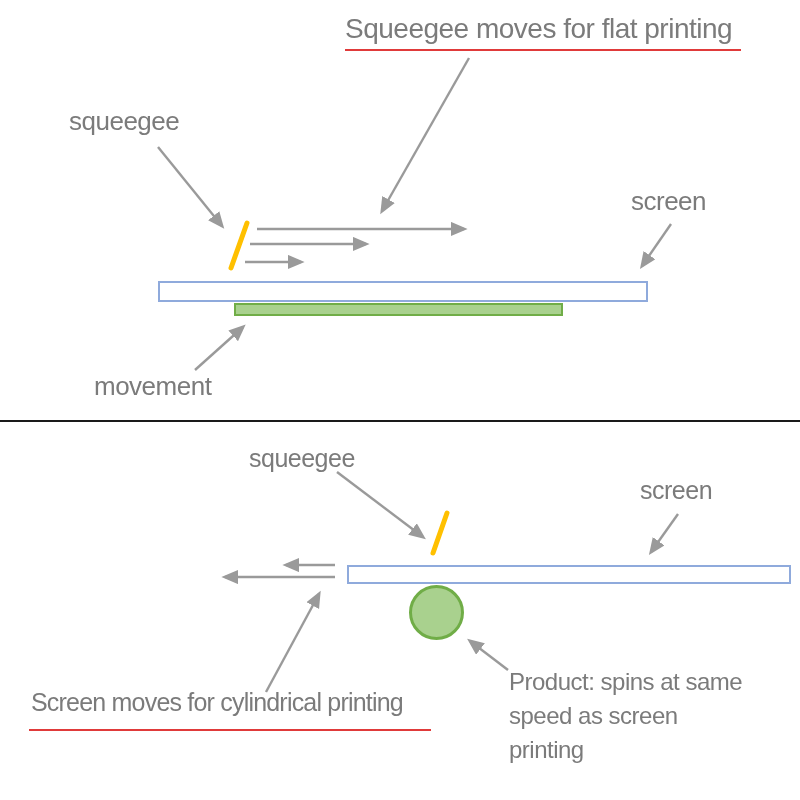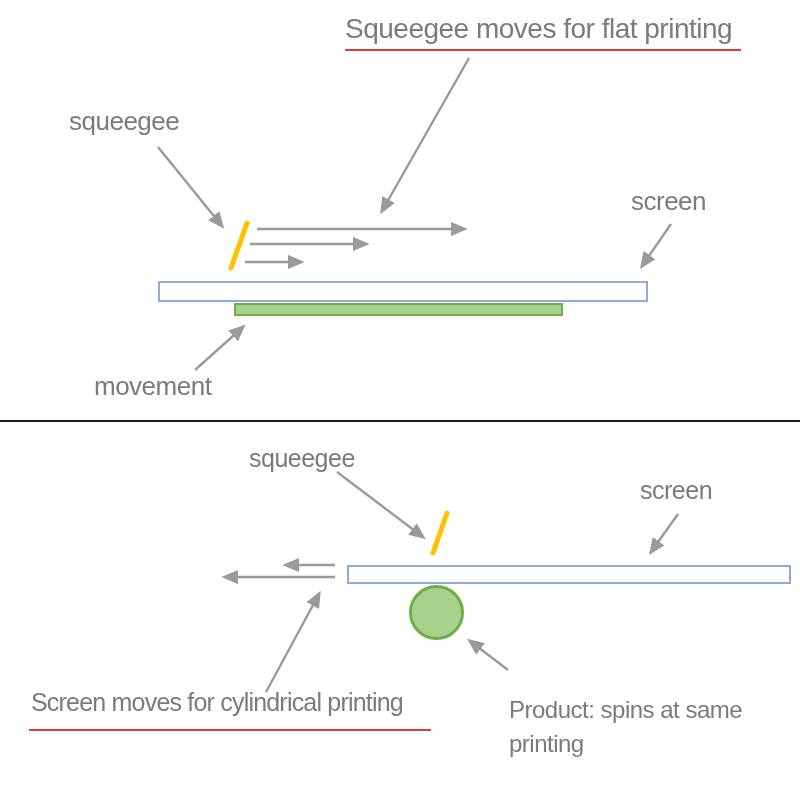--- a/index.html
+++ b/index.html
@@ -56,22 +56,23 @@
 
   <div class="label t-label-sm" style="left:640px;top:476px;">screen</div>
 
   <div class="screen-rect" style="left:347px;top:565px;width:444px;height:19px;"></div>
 
   <div class="product-circle" style="left:409px;top:585px;width:55px;height:55px;"></div>
 
   <div class="label t-caption" style="left:31px;top:688px;text-align:right;">Screen moves for cylindrical printing</div>
   <div class="underline" style="left:29px;top:729px;width:402px;"></div>
 
-  <div class="label t-note" style="left:509px;top:665px;white-space:normal;margin-top:28px;">
+  <div class="label t-note" style="left:509px;top:665px;white-space:normal;">
     <div>Product: spins at same</div>
+    <div>speed as screen</div>
     <div>printing</div>
   </div>
 
   <svg class="overlay" viewBox="0 0 800 800">
     <defs>
       <marker id="ah" markerWidth="8" markerHeight="8" refX="5.5" refY="3" orient="auto" markerUnits="strokeWidth">
         <path d="M0,0 L7,3 L0,6 Z" fill="#9a9a9a"></path>
       </marker>
     </defs>
 

